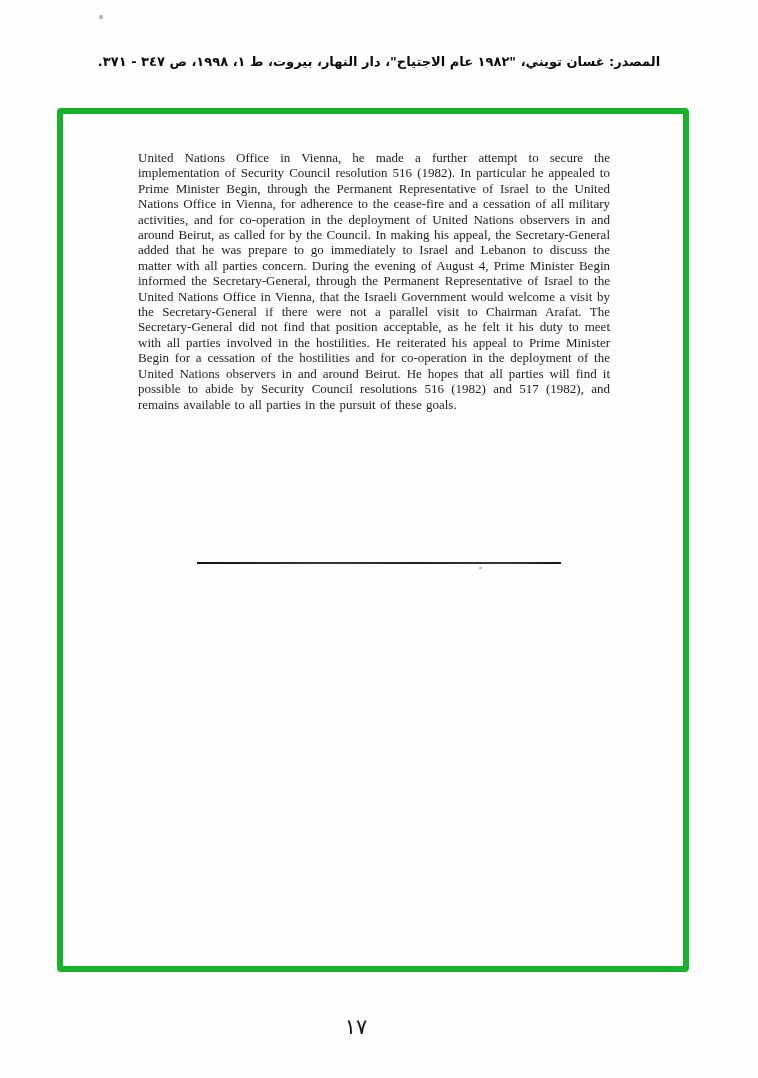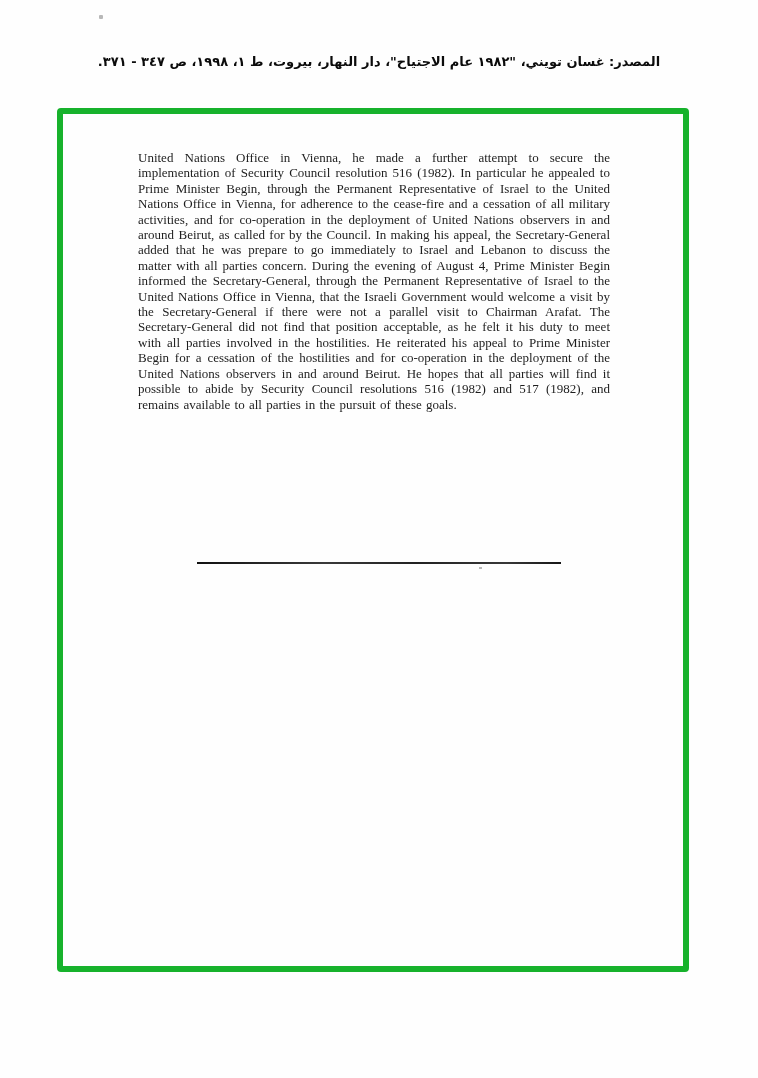--- a/index.html
+++ b/index.html
@@ -110,14 +110,17 @@
   <div class="header-source" dir="rtl">المصدر: غسان تويني، "١٩٨٢ عام الاجتياح"، دار النهار، بيروت، ط ١، ١٩٩٨، ص ٣٤٧ - ٣٧١.</div>
 
   <div class="green-frame">
     <p class="body-paragraph">United Nations Office in Vienna, he made a further attempt to secure the implementation of Security Council resolution 516 (1982). In particular he appealed to Prime Minister Begin, through the Permanent Representative of Israel to the United Nations Office in Vienna, for adherence to the cease-fire and a cessation of all military activities, and for co-operation in the deployment of United Nations observers in and around Beirut, as called for by the Council. In making his appeal, the Secretary-General added that he was prepare to go immediately to Israel and Lebanon to discuss the matter with all parties concern. During the evening of August 4, Prime Minister Begin informed the Secretary-General, through the Permanent Representative of Israel to the United Nations Office in Vienna, that the Israeli Government would welcome a visit by the Secretary-General if there were not a parallel visit to Chairman Arafat. The Secretary-General did not find that position acceptable, as he felt it his duty to meet with all parties involved in the hostilities. He reiterated his appeal to Prime Minister Begin for a cessation of the hostilities and for co-operation in the deployment of the United Nations observers in and around Beirut. He hopes that all parties will find it possible to abide by Security Council resolutions 516 (1982) and 517 (1982), and remains available to all parties in the pursuit of these goals.</p>
 
     <div class="divider-line"></div>
   </div>
 
   <span class="speck-mid"></span>
 
+  <div class="page-footer">
+    <span class="page-number">١٧</span>
+  </div>
 
 </div>
 
 </body></html>

